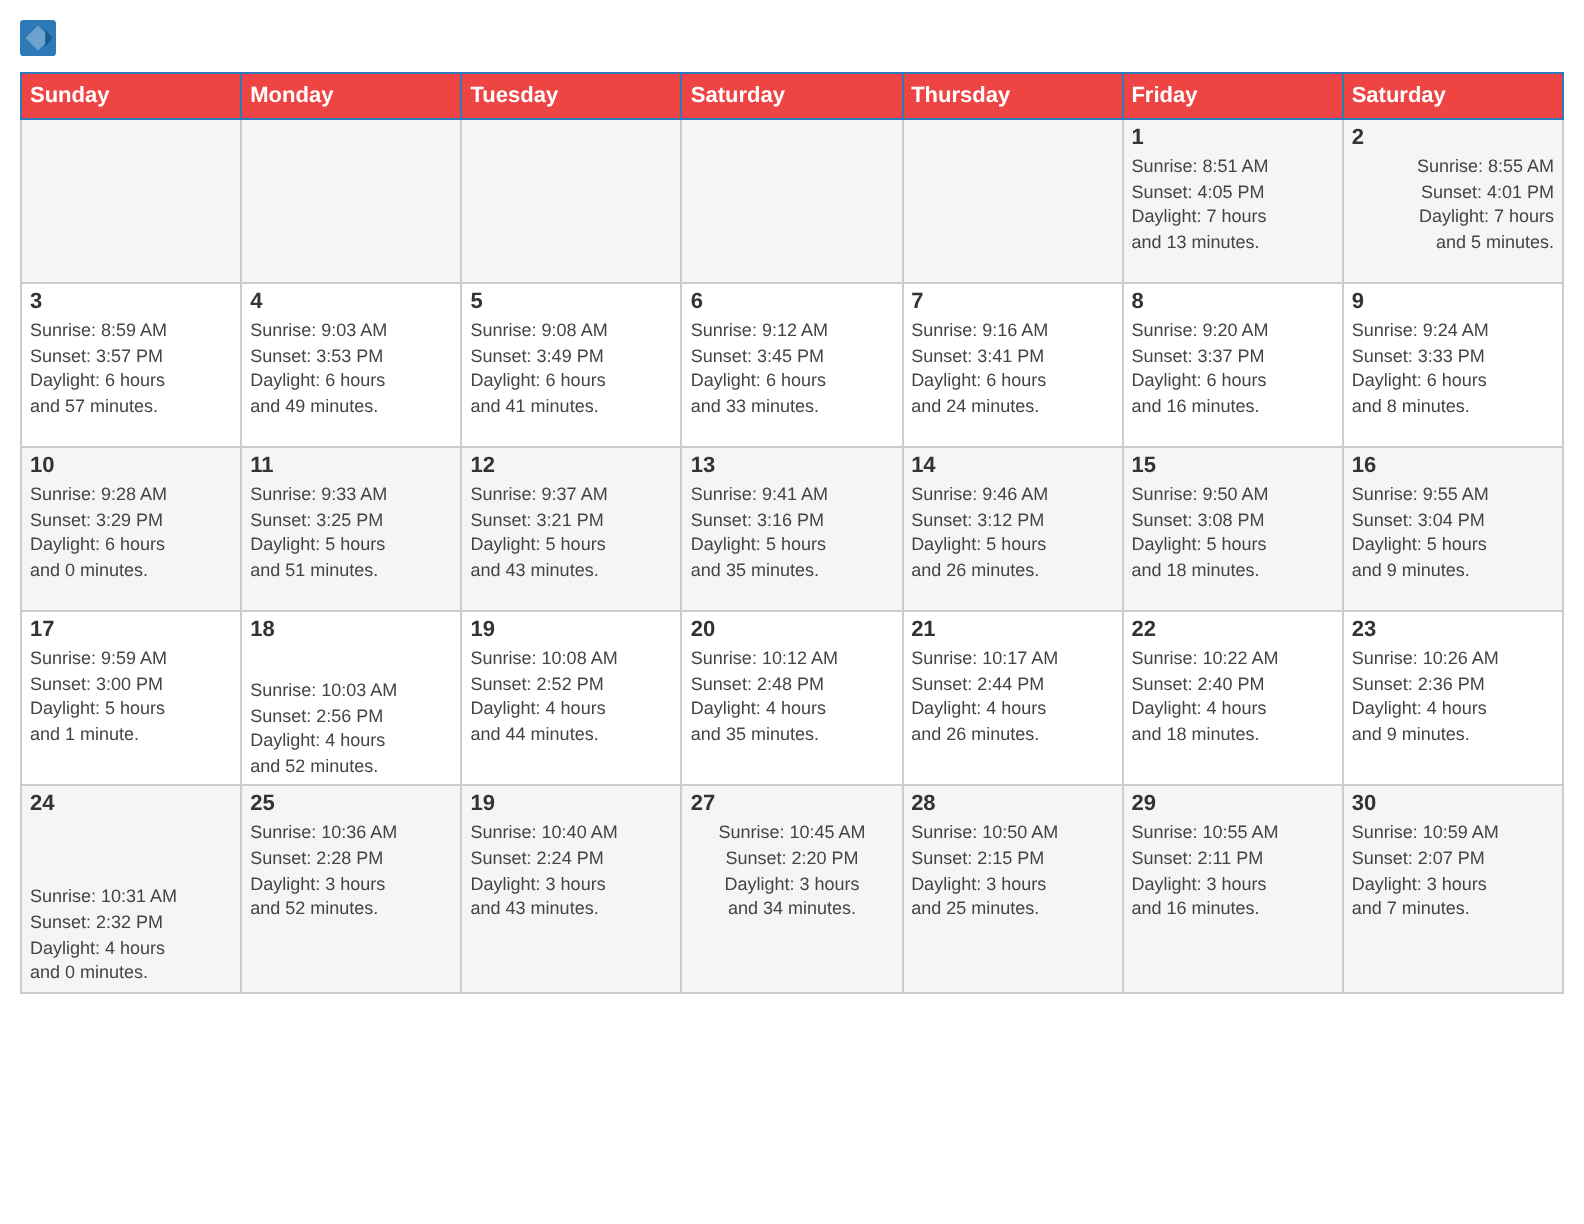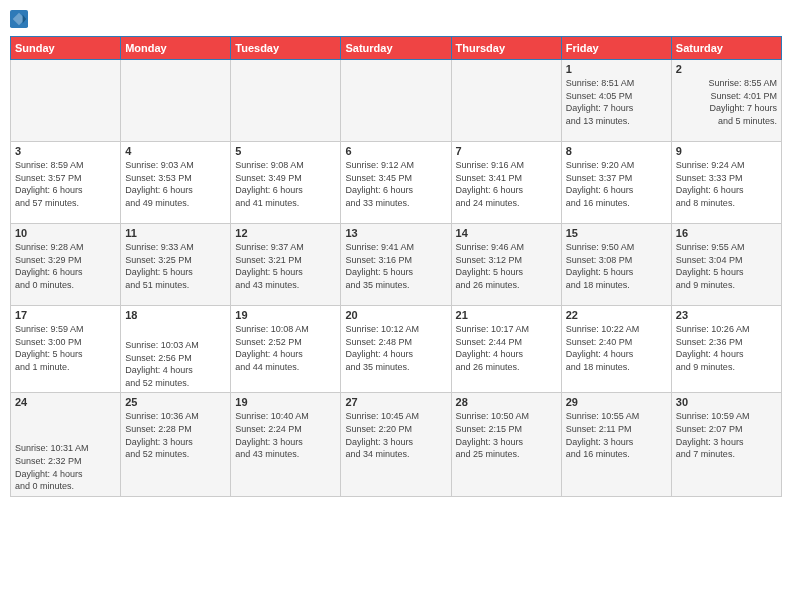--- a/index.html
+++ b/index.html
@@ -296,21 +296,21 @@
         </td>
         <td>
           <span class="day-num">19</span>
           <div class="day-info" style="white-space: pre-line;">Sunrise: 10:40 AM
 Sunset: 2:24 PM
 Daylight: 3 hours
 and 43 minutes.</div>
         </td>
         <td>
           <span class="day-num">27</span>
-          <div class="day-info" style="white-space: pre-line;">Sunrise: 10:45 AM
+          <div class="day-info" style="white-space: pre-line; text-align: center;">Sunrise: 10:45 AM
 Sunset: 2:20 PM
 Daylight: 3 hours
 and 34 minutes.</div>
         </td>
         <td>
           <span class="day-num">28</span>
           <div class="day-info" style="white-space: pre-line;">Sunrise: 10:50 AM
 Sunset: 2:15 PM
 Daylight: 3 hours
 and 25 minutes.</div>

